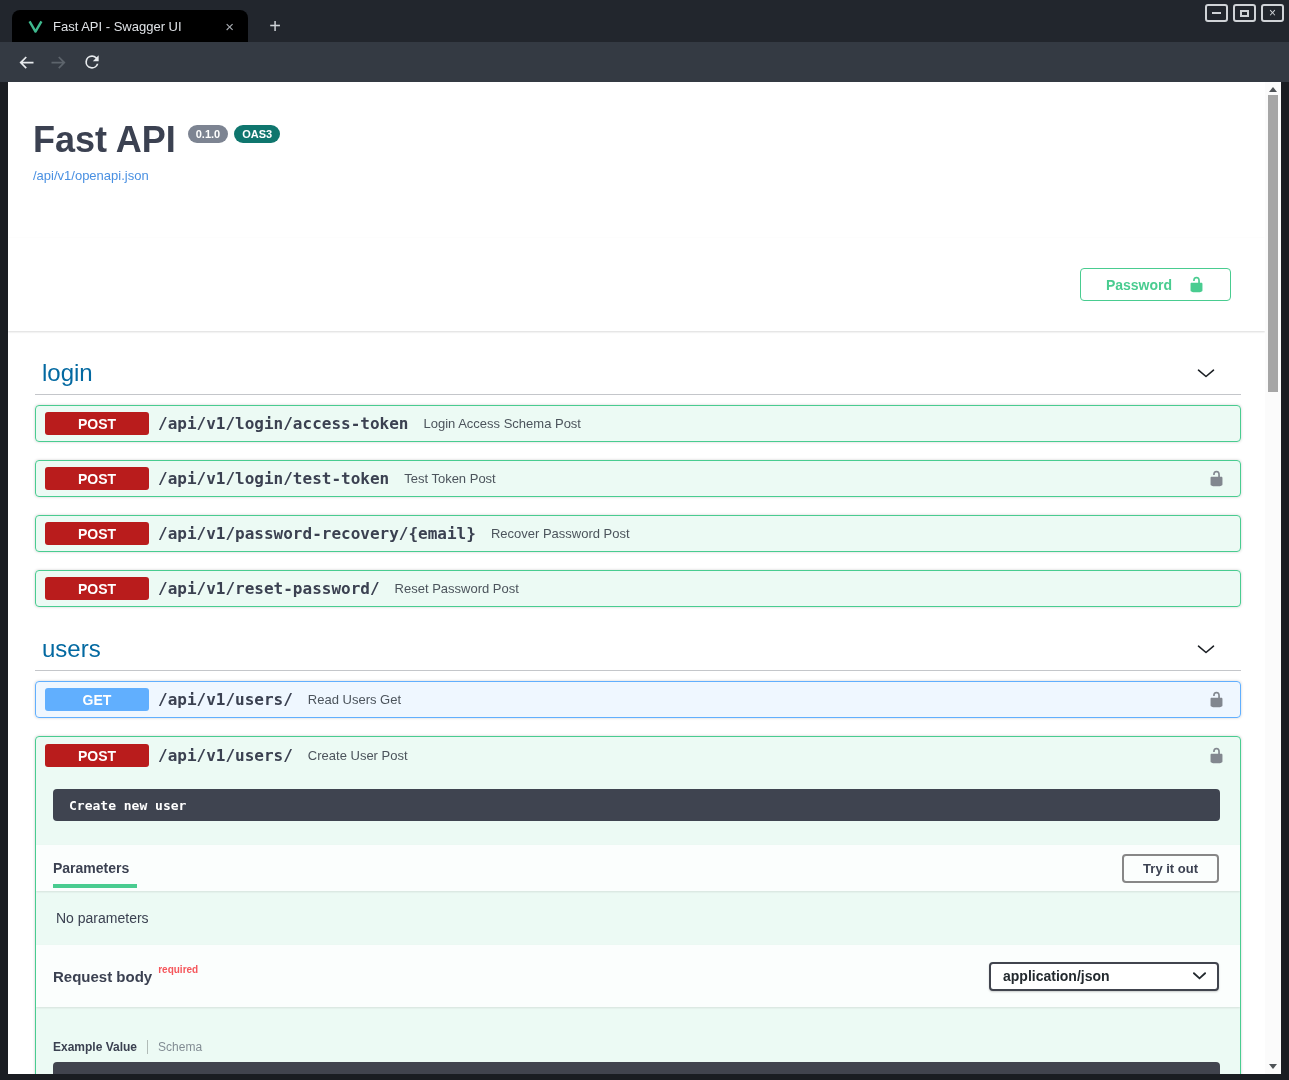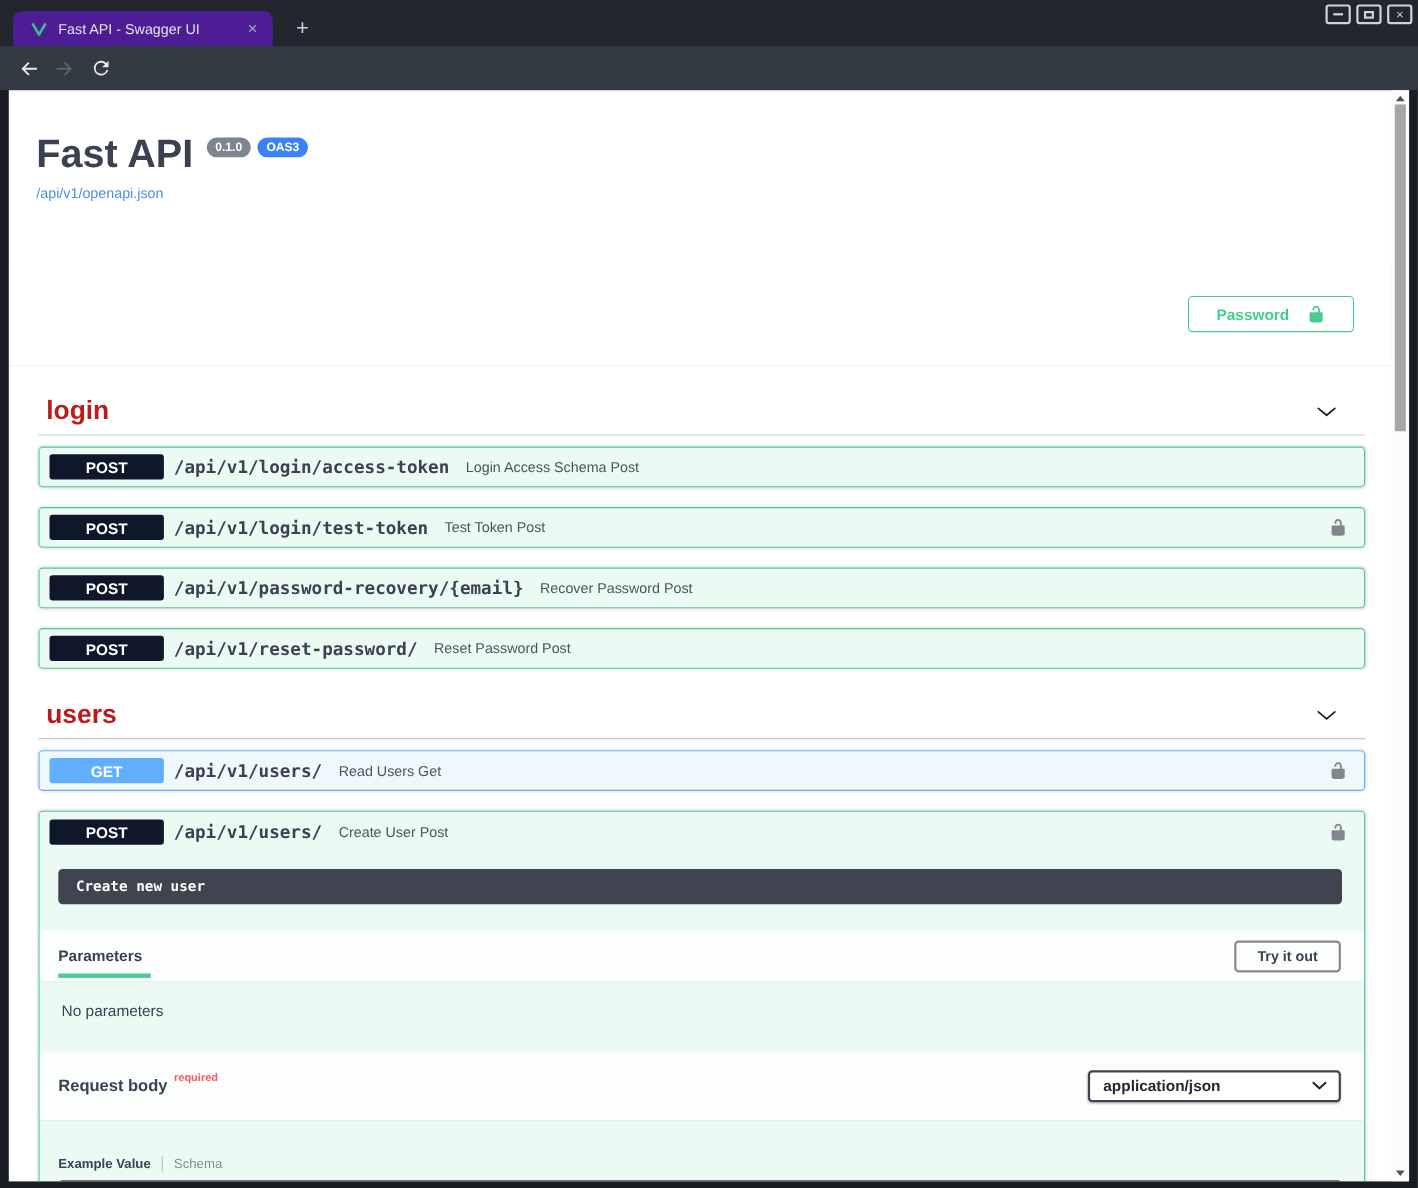--- a/index.html
+++ b/index.html
@@ -2,21 +2,21 @@
 <html><head>
 <meta charset="utf-8">
 <style>
   * { margin:0; padding:0; box-sizing:border-box; }
   html,body { width:1289px; height:1080px; overflow:hidden; }
   body { font-family:"Liberation Sans", sans-serif; background:#1a1d22; position:relative; }
   .mono { font-family:"DejaVu Sans Mono", monospace; }
 
   
   .titlebar { position:absolute; left:0; top:0; width:1289px; height:42px; background:#22262d; }
-  .tab { position:absolute; left:12px; top:10px; width:236px; height:32px; background:#4c1d95;
+  .tab { position:absolute; left:12px; top:10px; width:236px; height:32px; background:#000000;
          border-radius:8px 8px 0 0; display:flex; align-items:center; padding:0 10px 0 16px; }
   .tab-title { color:#dfe2e6; font-size:13px; margin-left:10px; flex:1; white-space:nowrap; overflow:hidden; }
   .tab-close { color:#a7abb1; font-size:15px; line-height:15px; padding:0 4px; cursor:default; }
   .new-tab { position:absolute; left:262px; top:14px; width:26px; height:24px; color:#cfd3d7;
              font-size:20px; line-height:24px; text-align:center; }
   .win-controls { position:absolute; right:5px; top:4px; display:flex; gap:5px; }
   .win-btn { width:23px; height:18px; border:2px solid #d0d3d7; border-radius:3px; color:#d0d3d7;
              display:flex; align-items:center; justify-content:center; font-size:12px; line-height:12px; }
   .win-btn .min-line { width:9px; height:0; border-top:2px solid #d0d3d7; }
   .win-btn .max-box { width:9px; height:7px; border:2px solid #d0d3d7; }
@@ -47,65 +47,65 @@
   .sb-up { top:5px; border-bottom:5px solid #4f5357; }
   .sb-down { bottom:5px; border-top:5px solid #4f5357; }
 
   
   .info { padding:38px 0 0 25px; }
   .title-row { display:flex; align-items:flex-start; }
   .api-title { font-size:36px; line-height:40px; font-weight:bold; color:#3b4151; }
   .badges { display:flex; gap:6px; margin:5px 0 16px 12px; }
   .badge { color:#fff; font-size:11px; font-weight:bold; padding:3px 8px; border-radius:10px; line-height:12px; }
   .badge.version { background:#7d8492; }
-  .badge.oas { background:#3b82f6; }
+  .badge.oas { background:#0f766e; }
   .spec-link { display:inline-block; margin:8px 0 0 25px; font-size:13px; color:#4990e2; text-decoration:none; }
 
   
   .scheme-bar { margin-top:54px; height:93px; background:#fff; box-shadow:0 1px 2px 0 rgba(0,0,0,.15);
                 display:flex; align-items:center; justify-content:flex-end; padding-right:34px; }
   .authorize-btn { width:151px; height:33px; border:1px solid #49cc90; border-radius:4px; background:#fff;
                    color:#49cc90; font-weight:bold; font-size:14px; display:flex; align-items:center;
                    justify-content:center; gap:16px; font-family:"Liberation Sans", sans-serif; }
 
   .wrapper { margin:0 24px 0 27px; }
   .tag-header { margin-top:20px; height:44px; border-bottom:1px solid rgba(59,65,81,.3);
                 display:flex; align-items:center; padding:0 25px 0 7px; }
-  .tag-name { font-size:24px; font-weight:bold; color:#b91c1c; flex:1; }
+  .tag-name { font-size:24px; font-weight:normal; color:#0369a1; flex:1; }
   .tag-chevron { color:#1b1f24; }
   .ops { margin-top:10px; }
 
   .op-row { height:37px; border:1px solid; border-radius:4px; margin-bottom:18px;
             box-shadow:0 0 3px rgba(0,0,0,.19); display:flex; align-items:center; padding:0 8px 0 9px; }
   .op-row.post, .opblock-open { background:rgba(73,204,144,.1); border-color:#49cc90; }
   .op-row.get { background:rgba(97,175,254,.1); border-color:#61affe; }
   .method-badge { width:104px; height:23px; border-radius:3px; color:#fff; font-weight:bold; font-size:14px;
                   display:flex; align-items:center; justify-content:center; }
-  .post-badge { background:#0f172a; }
+  .post-badge { background:#b91c1c; }
   .get-badge { background:#61affe; }
   .op-path { font-size:16px; font-weight:bold; color:#3b4151; margin-left:9px; }
   .op-summary { font-size:13px; color:#4c545c; margin-left:15px; }
   .op-lock { margin-left:auto; margin-right:7px; color:#82878f; display:flex; }
 
   
   .opblock-open { border:1px solid #49cc90; border-radius:4px; box-shadow:0 0 3px rgba(0,0,0,.19); overflow:hidden; }
   .op-head { height:37px; display:flex; align-items:center; padding:0 8px 0 9px; }
   .desc-wrap { padding:15px 20px 24px 17px; }
   .desc-bar { background:#3f4450; border-radius:4px; height:32px; display:flex; align-items:center;
               padding-left:16px; color:#fff; font-weight:bold; font-size:13px; }
   .sec-head { background:rgba(255,255,255,.8); box-shadow:0 1px 2px rgba(0,0,0,.1); position:relative;
               display:flex; align-items:center; padding:0 21px 0 17px; }
   .sec-head.params { height:46px; }
   .params-title { font-size:14px; font-weight:bold; color:#3b4151; }
   .params-underline { position:absolute; left:17px; bottom:3px; width:84px; height:4px; background:#49cc90; }
   .tryout-btn { margin-left:auto; height:29px; padding:0 19px; border:2px solid #878787; border-radius:4px;
                 background:transparent; font-weight:bold; font-size:13px; color:#3b4151;
                 font-family:"Liberation Sans", sans-serif; }
   .no-params { padding:19px 0 19px 20px; font-size:14px; color:#3b4151; }
-  .sec-head.reqbody { height:62px;margin-top:10px; }
+  .sec-head.reqbody { height:62px; }
   .reqbody-label { font-size:15px; font-weight:bold; color:#3b4151; }
   .required-label { font-size:10px; color:#f5575c; vertical-align:top; position:relative; top:-4px; margin-left:6px; }
   .ct-select { margin-left:auto; width:230px; height:29px; border:2px solid #41444e; border-radius:4px;
                background:#fff; box-shadow:0 1px 2px rgba(0,0,0,.2); display:flex; align-items:center;
                justify-content:space-between; padding:0 11px 0 12px; font-weight:bold; font-size:14px; color:#23292e; }
   .model-box { padding:33px 20px 0 17px; }
   .ex-tabs { display:flex; align-items:center; }
   .ex-tab { font-size:12px; font-weight:bold; color:#3b4151; }
   .tab-div { width:1px; height:14px; background:rgba(0,0,0,.25); margin:0 10px; }
   .schema-tab { font-size:12px; color:rgba(59,65,81,.6); font-weight:normal; }

